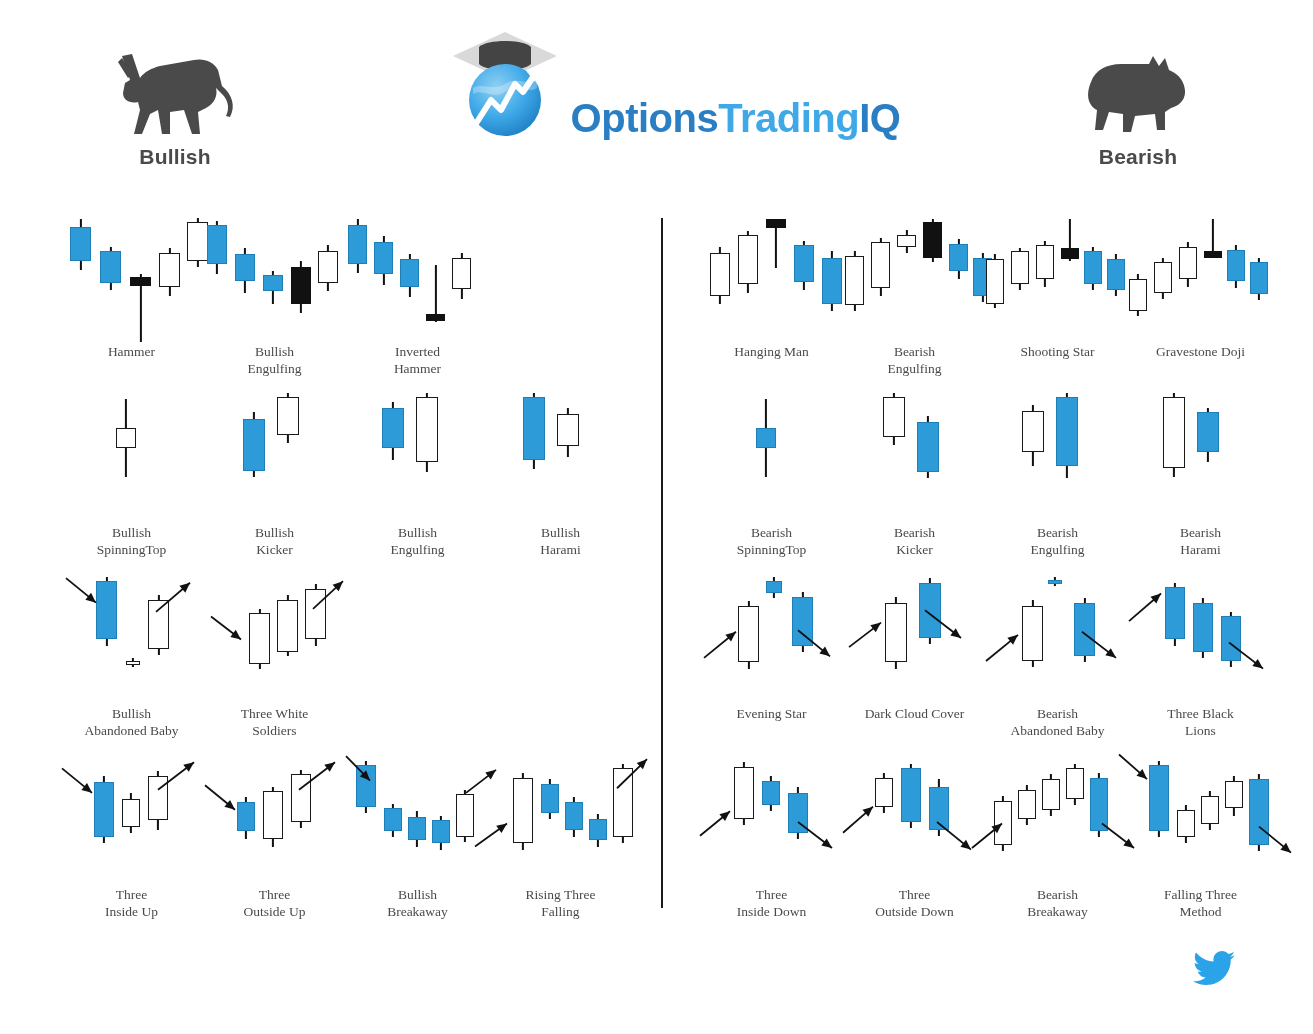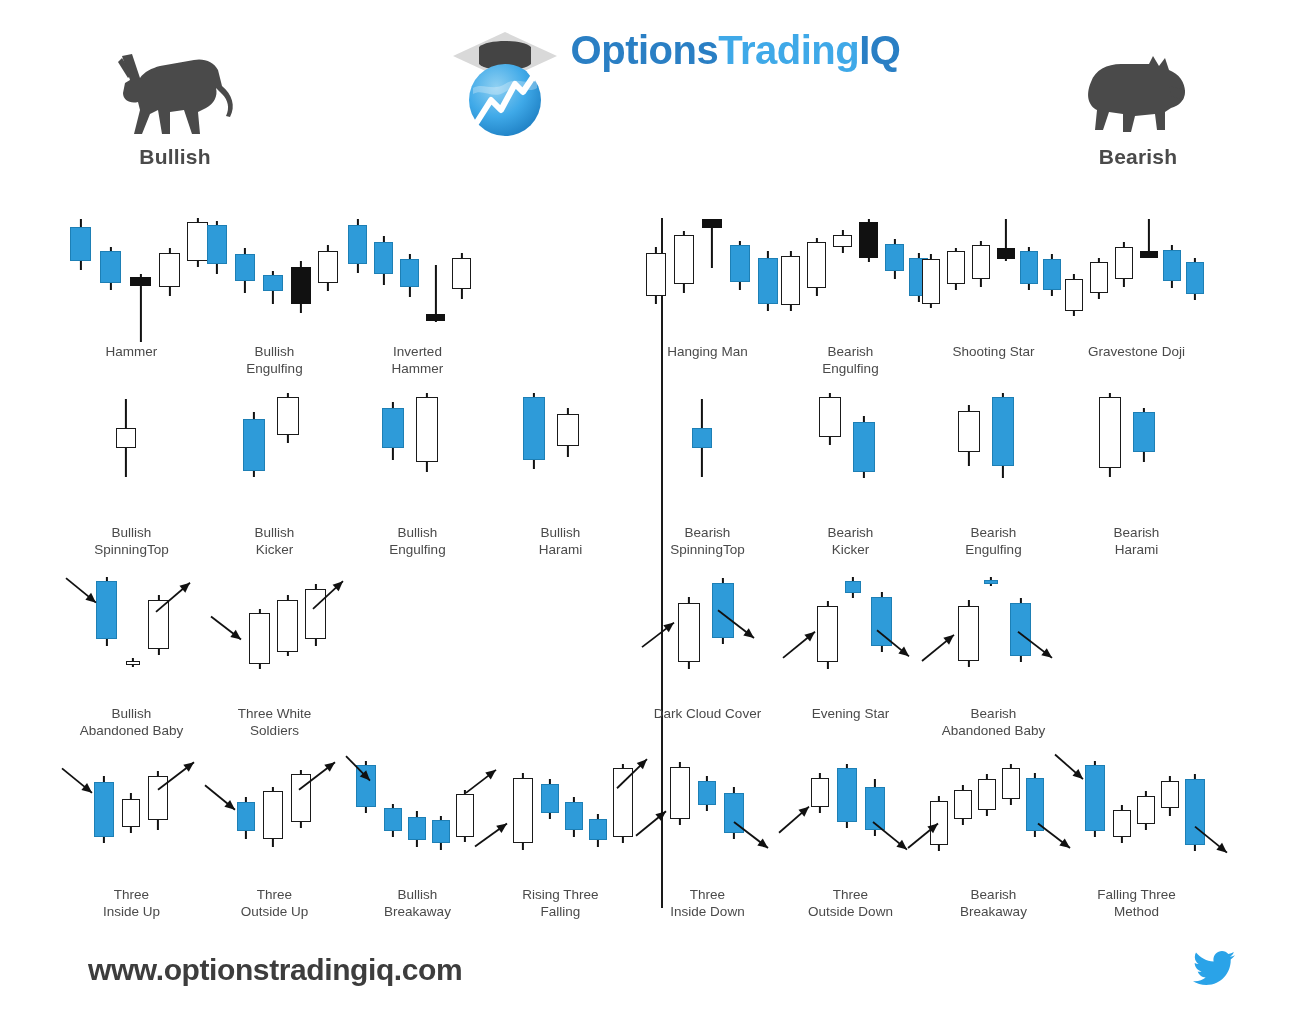--- a/index.html
+++ b/index.html
@@ -34,21 +34,21 @@
     font-weight: bold;
     color: #4a4a4a;
     margin-top: 2px;
     letter-spacing: .2px;
   }
 
   #brand {
     position: absolute;
     left: 0; right: 0; top: 30px;
     display: flex;
-    align-items: flex-start;
+    align-items: flex-end;
     justify-content: center;
     gap: 10px;
     margin-left: 36px;
   }
   #brand-logo { width: 112px; height: 108px; display: block; }
   #brand-text {
     font-size: 40px;
     font-weight: bold;
     line-height: 1;
     white-space: nowrap;
@@ -82,25 +82,26 @@
     width: 2px;
     height: 690px;
     background: #1a1a1a;
   }
   .side {
     position: absolute;
     top: 0;
     width: 600px;
   }
   #side-bullish { left: 60px; }
-  #side-bearish { left: 636px; }
+  #side-bearish { left: 700px; }
 
   .pattern-row {
     display: flex;
     height: 181px;
+    font-family: Liberation Serif, serif;
   }
   .pattern-cell {
     width: 143px;
     position: relative;
   }
   .chart-area {
     position: relative;
     height: 138px;
     width: 143px;
   }
@@ -687,20 +688,45 @@
               <div class="body blue" style="top: 21.4667px; height: 39.8667px; width: 22px;"></div>
             </div>
           </div>
           <div class="pattern-label">Bearish
 Harami</div>
         </div>
       </div>
       <div class="pattern-row">
         <div class="pattern-cell">
           <div class="chart-area">
+            <div class="candle" style="left: 38px; top: 0px; width: 21px; height: 138px;">
+              <div class="wick" style="top: 29.1333px; height: 67.4667px;"></div>
+              <div class="body up" style="top: 33.7333px; height: 56.7333px; width: 21px;"></div>
+            </div>
+            <div class="candle" style="left: 66px; top: 0px; width: 16px; height: 138px;">
+              <div class="wick" style="top: 4.6px; height: 21.4667px;"></div>
+              <div class="body blue" style="top: 9.2px; height: 12.2667px; width: 16px;"></div>
+            </div>
+            <div class="candle" style="left: 92px; top: 0px; width: 21px; height: 138px;">
+              <div class="wick" style="top: 19.9333px; height: 59.8px;"></div>
+              <div class="body blue" style="top: 24.5333px; height: 49.0667px; width: 21px;"></div>
+            </div>
+            <svg class="arrow" width="160" height="150" viewBox="0 0 160 150" style="left: 0px; top: 0px; position: absolute;">
+              <line x1="4" y1="85.86666666666667" x2="36" y2="59.800000000000004" stroke="#111111" stroke-width="1.8"></line>
+              <polygon points="36,59.800000000000004 31.045473846569024,69.62103205345387 25.379874023308584,62.66581999420833" fill="#111111"></polygon>
+            </svg>
+            <svg class="arrow" width="160" height="150" viewBox="0 0 160 150" style="left: 0px; top: 0px; position: absolute;">
+              <line x1="98" y1="58.26666666666667" x2="130" y2="84.33333333333334" stroke="#111111" stroke-width="1.8"></line>
+              <polygon points="130,84.33333333333334 119.37987402330859,81.46751333912502 125.04547384656902,74.51230127987947" fill="#111111"></polygon>
+            </svg>
+          </div>
+          <div class="pattern-label">Evening Star</div>
+        </div>
+        <div class="pattern-cell">
+          <div class="chart-area">
             <div class="candle" style="left: 42px; top: 0px; width: 22px; height: 138px;">
               <div class="wick" style="top: 24.5333px; height: 72.0667px;"></div>
               <div class="body up" style="top: 30.6667px; height: 59.8px; width: 22px;"></div>
             </div>
             <div class="candle" style="left: 76px; top: 0px; width: 22px; height: 138px;">
               <div class="wick" style="top: 6.13333px; height: 65.9333px;"></div>
               <div class="body blue" style="top: 10.7333px; height: 55.2px; width: 22px;"></div>
             </div>
             <svg class="arrow" width="160" height="150" viewBox="0 0 160 150" style="left: 0px; top: 0px; position: absolute;">
               <line x1="6" y1="75.13333333333334" x2="38" y2="50.6" stroke="#111111" stroke-width="1.8"></line>
@@ -708,45 +734,20 @@
             </svg>
             <svg class="arrow" width="160" height="150" viewBox="0 0 160 150" style="left: 0px; top: 0px; position: absolute;">
               <line x1="82" y1="38.333333333333336" x2="118" y2="65.93333333333334" stroke="#111111" stroke-width="1.8"></line>
               <polygon points="118,65.93333333333334 107.2999973531004,63.38187426912294 112.75807243484248,56.26264590163326" fill="#111111"></polygon>
             </svg>
           </div>
           <div class="pattern-label">Dark Cloud Cover</div>
         </div>
         <div class="pattern-cell">
           <div class="chart-area">
-            <div class="candle" style="left: 38px; top: 0px; width: 21px; height: 138px;">
-              <div class="wick" style="top: 29.1333px; height: 67.4667px;"></div>
-              <div class="body up" style="top: 33.7333px; height: 56.7333px; width: 21px;"></div>
-            </div>
-            <div class="candle" style="left: 66px; top: 0px; width: 16px; height: 138px;">
-              <div class="wick" style="top: 4.6px; height: 21.4667px;"></div>
-              <div class="body blue" style="top: 9.2px; height: 12.2667px; width: 16px;"></div>
-            </div>
-            <div class="candle" style="left: 92px; top: 0px; width: 21px; height: 138px;">
-              <div class="wick" style="top: 19.9333px; height: 59.8px;"></div>
-              <div class="body blue" style="top: 24.5333px; height: 49.0667px; width: 21px;"></div>
-            </div>
-            <svg class="arrow" width="160" height="150" viewBox="0 0 160 150" style="left: 0px; top: 0px; position: absolute;">
-              <line x1="4" y1="85.86666666666667" x2="36" y2="59.800000000000004" stroke="#111111" stroke-width="1.8"></line>
-              <polygon points="36,59.800000000000004 31.045473846569024,69.62103205345387 25.379874023308584,62.66581999420833" fill="#111111"></polygon>
-            </svg>
-            <svg class="arrow" width="160" height="150" viewBox="0 0 160 150" style="left: 0px; top: 0px; position: absolute;">
-              <line x1="98" y1="58.26666666666667" x2="130" y2="84.33333333333334" stroke="#111111" stroke-width="1.8"></line>
-              <polygon points="130,84.33333333333334 119.37987402330859,81.46751333912502 125.04547384656902,74.51230127987947" fill="#111111"></polygon>
-            </svg>
-          </div>
-          <div class="pattern-label">Evening Star</div>
-        </div>
-        <div class="pattern-cell">
-          <div class="chart-area">
             <div class="candle" style="left: 36px; top: 0px; width: 21px; height: 138px;">
               <div class="wick" style="top: 27.6px; height: 67.4667px;"></div>
               <div class="body up" style="top: 33.7333px; height: 55.2px; width: 21px;"></div>
             </div>
             <div class="candle" style="left: 62px; top: 0px; width: 14px; height: 138px;">
               <div class="wick" style="top: 4.6px; height: 9.2px;"></div>
               <div class="body blue" style="top: 7.66667px; height: 4px; width: 14px;"></div>
             </div>
             <div class="candle" style="left: 88px; top: 0px; width: 21px; height: 138px;">
               <div class="wick" style="top: 26.0667px; height: 64.4px;"></div>
@@ -757,20 +758,46 @@
               <polygon points="32,62.866666666666674 27.045473846569024,72.68769872012055 21.379874023308584,65.732486660875" fill="#111111"></polygon>
             </svg>
             <svg class="arrow" width="160" height="150" viewBox="0 0 160 150" style="left: 0px; top: 0px; position: absolute;">
               <line x1="96" y1="59.800000000000004" x2="130" y2="85.86666666666667" stroke="#111111" stroke-width="1.8"></line>
               <polygon points="130,85.86666666666667 119.2999973531004,83.31520760245627 124.75807243484248,76.1959792349666" fill="#111111"></polygon>
             </svg>
           </div>
           <div class="pattern-label">Bearish
 Abandoned Baby</div>
         </div>
+        <div class="pattern-cell">
+          <div class="chart-area">
+            <div class="candle" style="left: 36px; top: 0px; width: 20px; height: 138px;">
+              <div class="wick" style="top: 10.7333px; height: 62.8667px;"></div>
+              <div class="body blue" style="top: 15.3333px; height: 52.1333px; width: 20px;"></div>
+            </div>
+            <div class="candle" style="left: 64px; top: 0px; width: 20px; height: 138px;">
+              <div class="wick" style="top: 26.0667px; height: 59.8px;"></div>
+              <div class="body blue" style="top: 30.6667px; height: 49.0667px; width: 20px;"></div>
+            </div>
+            <div class="candle" style="left: 92px; top: 0px; width: 20px; height: 138px;">
+              <div class="wick" style="top: 39.8667px; height: 55.2px;"></div>
+              <div class="body blue" style="top: 44.4667px; height: 44.4667px; width: 20px;"></div>
+            </div>
+            <svg class="arrow" width="160" height="150" viewBox="0 0 160 150" style="left: 0px; top: 0px; position: absolute;">
+              <line x1="0" y1="49.06666666666667" x2="32" y2="21.46666666666667" stroke="#111111" stroke-width="1.8"></line>
+              <polygon points="32,21.46666666666667 27.32372456364668,31.423194577708678 21.464699975084052,24.6301225909694" fill="#111111"></polygon>
+            </svg>
+            <svg class="arrow" width="160" height="150" viewBox="0 0 160 150" style="left: 0px; top: 0px; position: absolute;">
+              <line x1="100" y1="70.53333333333333" x2="134" y2="96.60000000000001" stroke="#111111" stroke-width="1.8"></line>
+              <polygon points="134,96.60000000000001 123.2999973531004,94.0485409357896 128.75807243484246,86.92931256829993" fill="#111111"></polygon>
+            </svg>
+          </div>
+          <div class="pattern-label">Three Black
+Lions</div>
+        </div>
       </div>
       <div class="pattern-row">
         <div class="pattern-cell">
           <div class="chart-area">
             <div class="candle" style="left: 34px; top: 0px; width: 20px; height: 138px;">
               <div class="wick" style="top: 9.2px; height: 62.8667px;"></div>
               <div class="body up" style="top: 13.8px; height: 52.1333px; width: 20px;"></div>
             </div>
             <div class="candle" style="left: 62px; top: 0px; width: 18px; height: 138px;">
               <div class="wick" style="top: 23px; height: 35.2667px;"></div>
@@ -884,19 +911,18 @@
             </svg>
           </div>
           <div class="pattern-label">Falling Three
 Method</div>
         </div>
       </div>
     </div>
 </div>
 
 <div id="footer">
-  <div id="site-url">www.optionstradingiq.com</div>
   <div id="twitter-group">
     <svg width="42" height="36" viewBox="0 0 42 36">
       <path fill="#2aa3e8" d="M42 4.3c-1.6.7-3.2 1.2-5 1.4 1.8-1.1 3.2-2.8 3.8-4.8-1.7 1-3.5 1.7-5.5 2.1C33.7 1.2 31.5 0 29 0c-4.7 0-8.6 3.9-8.6 8.6 0 .7.1 1.3.2 2C13.6 10.3 7.2 6.8 3 1.6c-.7 1.3-1.2 2.8-1.2 4.4 0 3 1.5 5.6 3.8 7.1-1.4 0-2.7-.4-3.9-1.1v.1c0 4.2 3 7.6 6.9 8.4-.7.2-1.5.3-2.3.3-.6 0-1.1-.1-1.6-.2 1.1 3.4 4.3 5.9 8 6-2.9 2.3-6.6 3.7-10.7 3.7-.7 0-1.4 0-2-.1C3.8 32.6 8.3 34 13.2 34c15.8 0 24.5-13.1 24.5-24.5v-1.1C39.3 7.3 40.8 5.9 42 4.3z"></path>
     </svg>
   </div>
 </div>
 
 </body></html>

